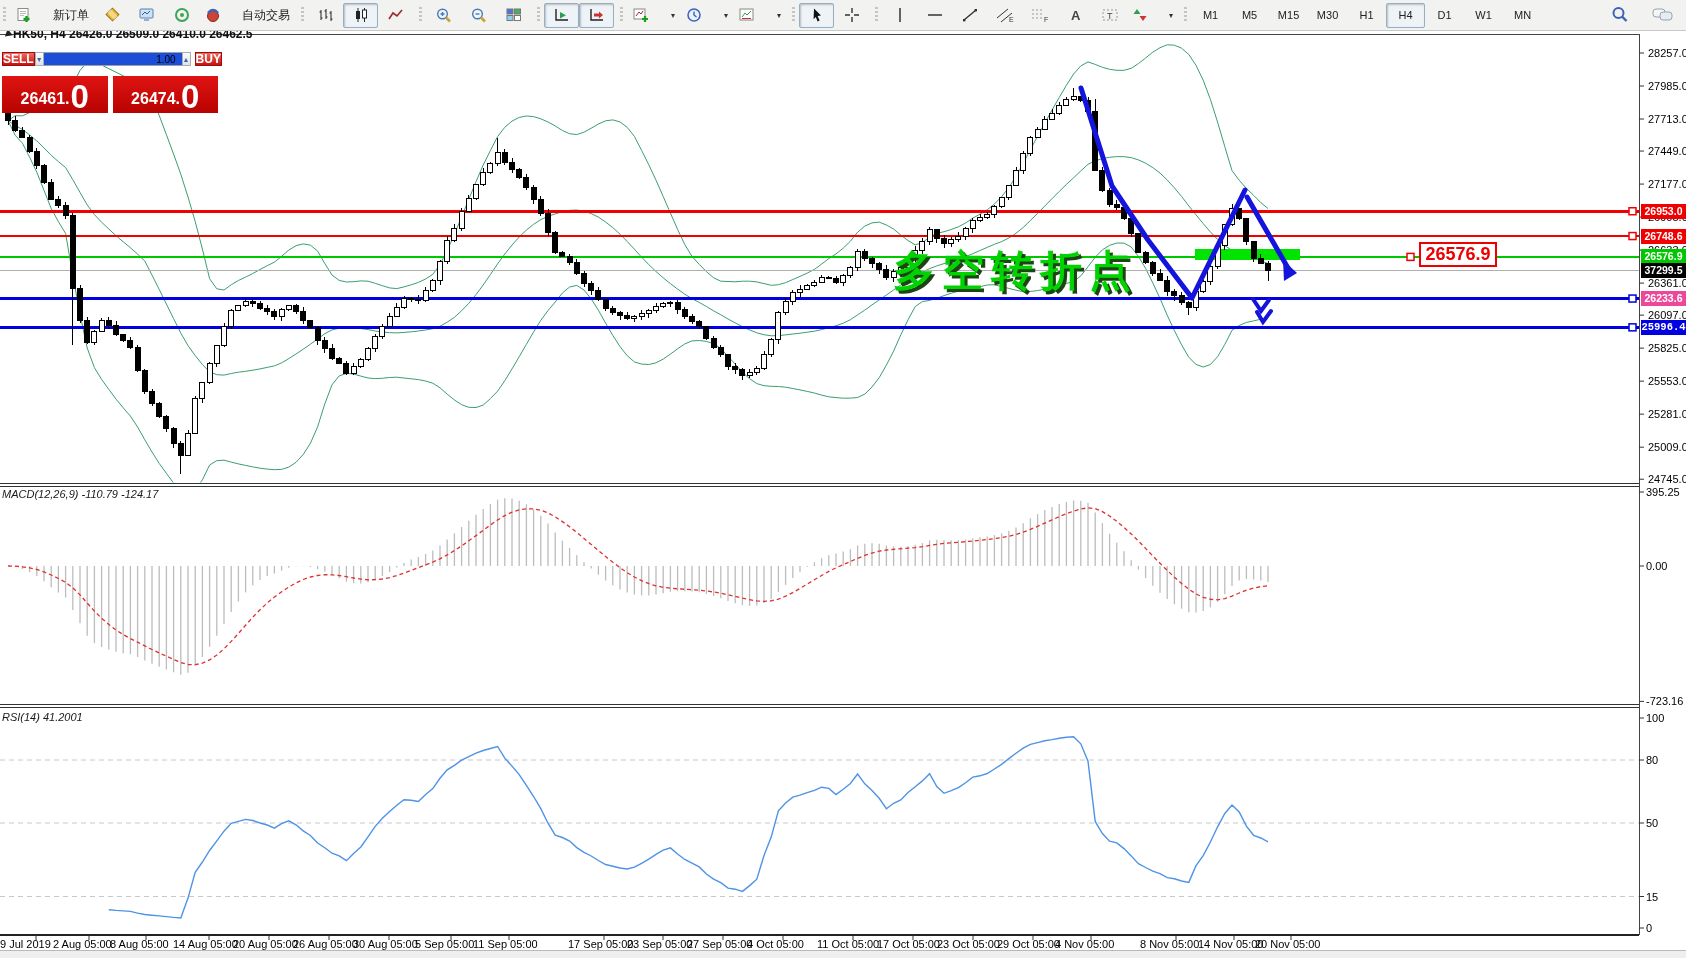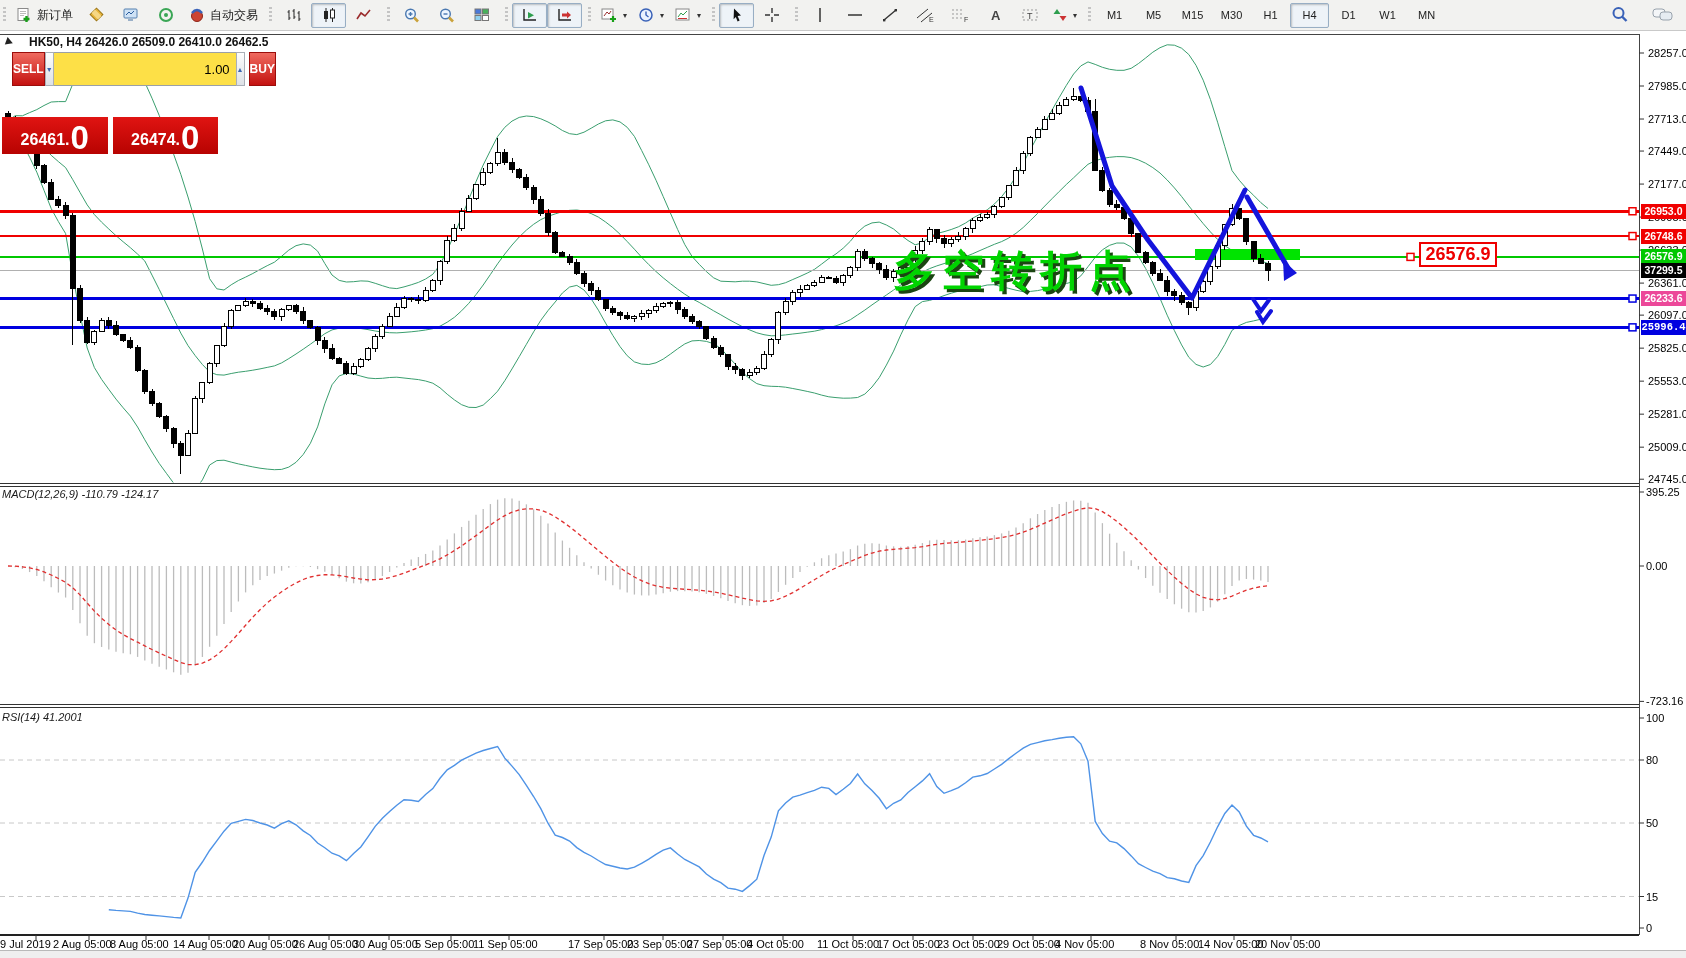--- a/index.html
+++ b/index.html
@@ -2,44 +2,44 @@
 <html><head>
 <meta charset="utf-8">
 <style>
   html,body{margin:0;padding:0;background:#fff;overflow:hidden;font-family:"Liberation Sans","DejaVu Sans",sans-serif;}
   #root{position:relative;width:1686px;height:958px;background:#fff;}
   
   #toolbar{position:absolute;left:0;top:0;width:1686px;height:30px;background:#f2f2f0;border-bottom:1px solid #c9c9c9;display:flex;align-items:center;z-index:30;}
   .tb-group{display:flex;align-items:center;height:30px;padding:0 3px 0 10px;position:relative;}
   .tb-group:before{content:"";position:absolute;left:3px;top:7px;bottom:7px;width:3px;
       background:repeating-linear-gradient(to bottom,#c4c4c4 0 2px,transparent 2px 4px);}
-  .tb-btn{height:23px;min-width:25px;display:flex;align-items:center;justify-content:center;gap:4px;
+  .tb-btn{height:23px;min-width:25px;display:flex;align-items:center;justify-content:center;gap:20px;
       padding:0 4px;border:1px solid transparent;border-radius:2px;color:#222;font-size:12px;cursor:default;}
   .tb-btn.active{background:#eef3f8;border-color:#98aec4;box-shadow:inset 1px 1px 2px rgba(90,90,90,.35);}
   .tb-btn .caret{font-size:8px;color:#333;margin-left:1px;}
   .tb-btn svg{display:block;}
   .tb-label{white-space:nowrap;}
   .tf-btn{font-size:11px;color:#222;padding:0 6px;}
   #tb-right{position:absolute;right:6px;top:0;height:30px;display:flex;align-items:center;gap:8px;}
   
   #chart-svg{position:absolute;left:0;top:0;z-index:1;}
-  #chart-title{position:absolute;left:6px;top:35px;font-size:12px;font-weight:bold;color:#111;z-index:5;display:flex;align-items:center;gap:16px;}
+  #chart-title{position:absolute;left:6px;top:27px;font-size:12px;font-weight:bold;color:#111;z-index:5;display:flex;align-items:center;gap:0;}
   #symbol-arrow{width:0;height:0;border-left:7px solid #222;border-top:4px solid transparent;border-bottom:4px solid transparent;transform:rotate(20deg);}
   
   #trade-panel{position:absolute;left:2px;top:52px;width:216px;height:61px;z-index:10;font-family:"Liberation Sans",sans-serif;}
-  #tp-row1{position:absolute;left:10px;top:0;width:216px;height:34px;display:flex;}
+  #tp-row1{position:absolute;left:0;top:0;width:216px;height:14px;display:flex;}
   .tp-btn{background:linear-gradient(#ef6a5f,#c41210);color:#fff;font-weight:bold;font-size:12px;
       display:flex;align-items:center;justify-content:center;border:1px solid #9c0d0b;}
   #tp-sell-btn{width:46px;}
   #tp-buy-btn{width:48px;margin-left:4px;}
   .spin-btn{width:17px;background:linear-gradient(#fdfdfd,#dde1e6);border:1px solid #a9afb8;color:#3b66b0;font-size:7px;
       display:flex;align-items:center;justify-content:center;}
-  #tp-volume{flex:1;border:1px solid #9aa0a8;border-left:none;border-right:none;background:#fde047;font-size:13px;color:#000;
+  #tp-volume{flex:1;border:1px solid #9aa0a8;border-left:none;border-right:none;background:#1d4ed8;font-size:10px;color:#000;
       text-align:right;padding:0 6px 0 0;outline:none;font-family:"Liberation Sans",sans-serif;}
-  #tp-row2{position:absolute;left:0;top:24px;width:216px;height:37px;display:flex;gap:5px;margin-top:41px;}
+  #tp-row2{position:absolute;left:0;top:24px;width:216px;height:37px;display:flex;gap:5px;}
   .tp-price{flex:1;background:linear-gradient(#e01412,#b70301);color:#fff;display:flex;align-items:flex-end;justify-content:center;padding-bottom:1px;}
   .tp-main{font-size:16px;font-weight:bold;line-height:26px;}
   .tp-dot{font-size:16px;font-weight:bold;line-height:26px;}
   .tp-big{font-size:33px;font-weight:bold;line-height:31px;margin-left:1px;}
   
   .pane-label{position:absolute;left:2px;font-size:11px;color:#1a1a1a;z-index:5;font-style:italic;}
   
   #annotation{position:absolute;left:893px;top:243px;font-size:42px;font-weight:bold;color:#00d400;
       letter-spacing:7px;text-shadow:3px 3px 0 #1b4512;z-index:6;white-space:nowrap;}
   

